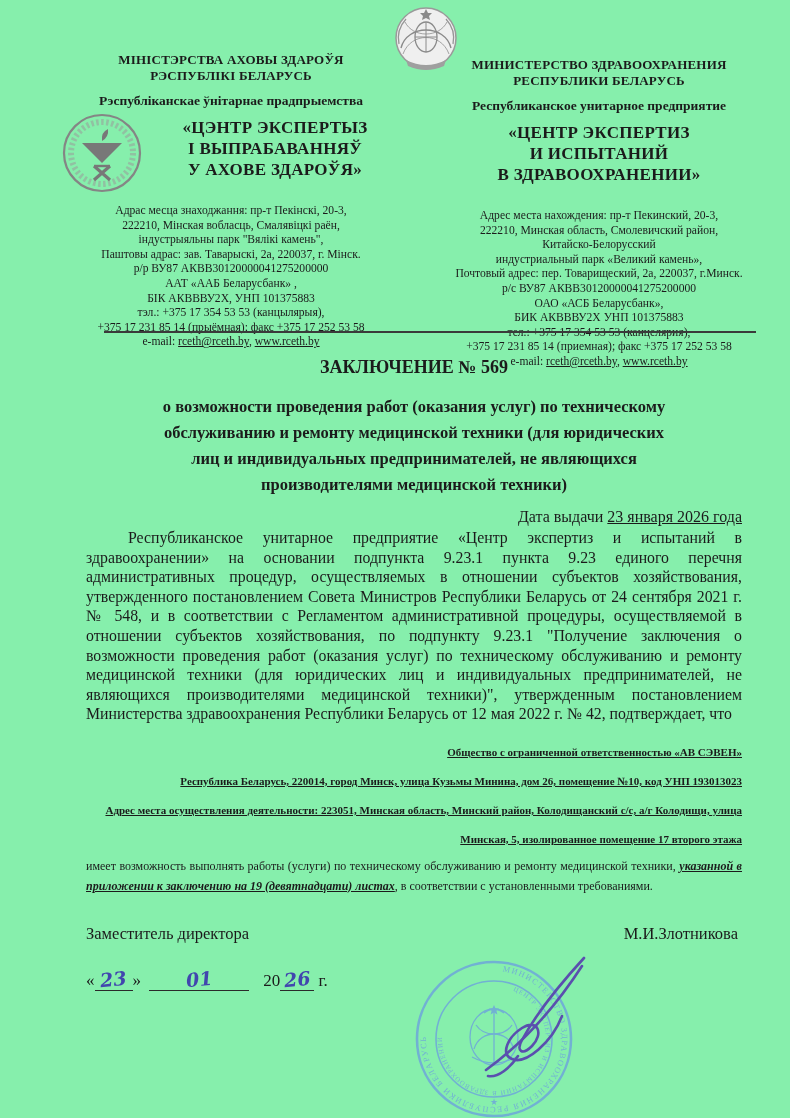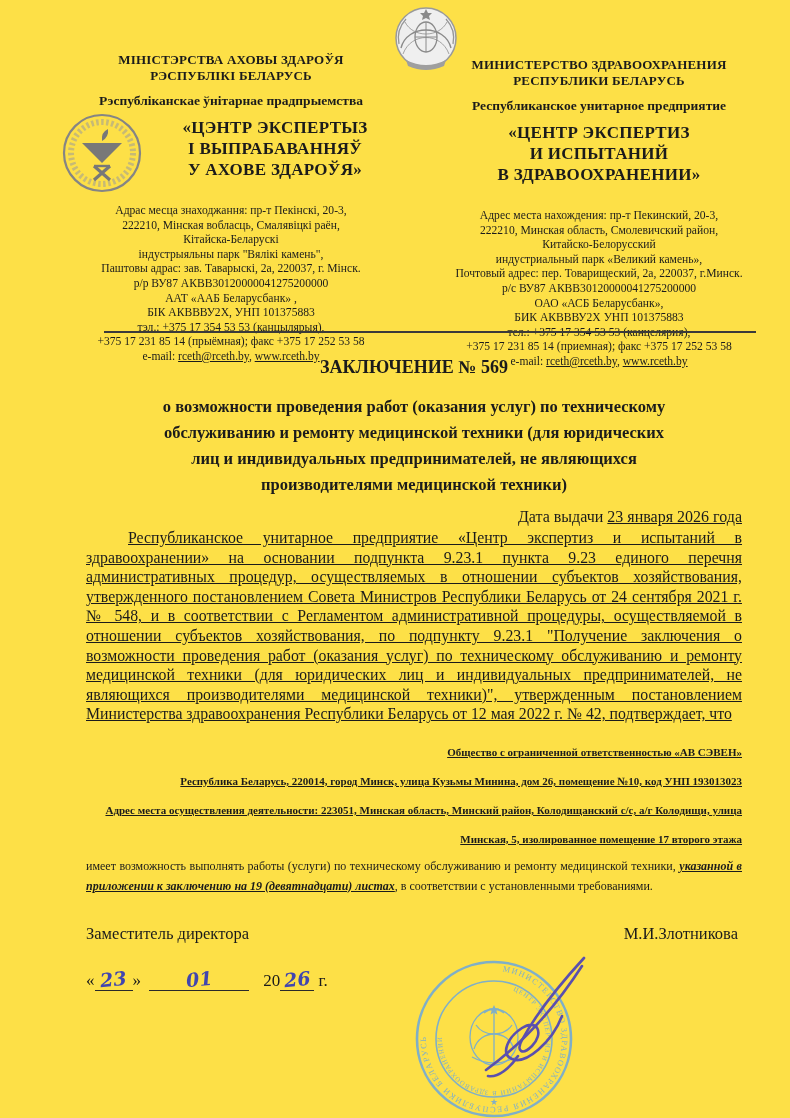--- a/index.html
+++ b/index.html
@@ -1,19 +1,19 @@
 <!DOCTYPE html>
 <html><head>
 <meta charset="utf-8">
 <style>
   html,body{margin:0;padding:0;background:#e9e9e9;}
   .page{
     position:relative;
     width:790px;height:1118px;
-    background:#fde047;
+    background:#86efac;
     font-family:"Liberation Serif", serif;
     color:#1b1b1b;
     overflow:hidden;
     margin:0 auto;
   }
   
   .emblem{position:absolute;left:393px;top:4px;width:66px;height:72px;}
   .org-logo{position:absolute;left:60px;top:110px;width:84px;height:86px;}
   .col{position:absolute;text-align:center;}
   .col-left{left:58px;top:52px;width:346px;}
@@ -24,21 +24,21 @@
   .col-left .orgname{margin-left:88px;}
   .addr{font-size:11.6px;line-height:14.6px;margin-top:24px;}
   .addr a, .lnk{color:#1b1b1b;text-decoration:underline;}
   .hrule{position:absolute;left:104px;top:331px;width:652px;height:0;border-top:2px solid #3a3a3a;}
   
   .main{position:absolute;left:86px;top:347px;width:656px;}
   .doc-title{text-align:center;font-weight:bold;font-size:18px;margin-top:10px;}
   .doc-subtitle{margin-top:16px;text-align:center;font-weight:bold;font-size:16.5px;line-height:26px;}
   .date-line{text-align:right;font-size:16px;margin-top:10px;}
   .date-line .u{text-decoration:underline;}
-  .par{font-size:15.8px;line-height:19.6px;text-align:justify;margin-top:2px;text-decoration:underline;}
+  .par{font-size:15.8px;line-height:19.6px;text-align:justify;margin-top:2px;}
   .par.indent{text-indent:42px;}
   .company-block{margin-top:14px;text-align:right;font-weight:bold;font-size:11px;line-height:29px;}
   .company-block .item span{text-decoration:underline;}
   .closing{font-size:12px;line-height:19.6px;text-align:justify;margin-top:3px;}
   .emph{font-weight:bold;font-style:italic;text-decoration:underline;}
   .sig-row{display:flex;justify-content:space-between;margin-top:28px;font-size:16.5px;}
   .sig-row .name{margin-right:4px;}
   .date-row{margin-top:26px;font-size:17px;}
   .blank{display:inline-block;border-bottom:1.6px solid #2a2a2a;text-align:center;vertical-align:bottom;line-height:18px;}
   .blank-day{min-width:38px;}
@@ -74,21 +74,20 @@
     </div>
     <div class="enterprise">Рэспубліканскае ўнітарнае прадпрыемства</div>
     <div class="orgname">
       <div>«ЦЭНТР ЭКСПЕРТЫЗ</div>
       <div>І ВЫПРАБАВАННЯЎ</div>
       <div>У АХОВЕ ЗДАРОЎЯ»</div>
     </div>
     <div class="addr">
       <div>Адрас месца знаходжання: пр-т Пекінскі, 20-3,</div>
       <div>222210, Мінская вобласць, Смалявіцкі раён,</div>
-      <div>Кітайска-Беларускі</div>
       <div>індустрыяльны парк "Вялікі камень",</div>
       <div>Паштовы адрас: зав. Таварыскі, 2а, 220037, г. Мінск.</div>
       <div>р/р ВУ87 АКВВ30120000041275200000</div>
       <div>ААТ «ААБ Беларусбанк» ,</div>
       <div>БІК АКВВВУ2Х, УНП 101375883</div>
       <div>тэл.: +375 17 354 53 53 (канцылярыя),</div>
       <div>+375 17 231 85 14 (прыёмная); факс +375 17 252 53 58</div>
       <div>
         <span>e-mail: </span><span class="lnk">rceth@rceth.by</span><span>, </span><span class="lnk">www.rceth.by</span>
       </div>

